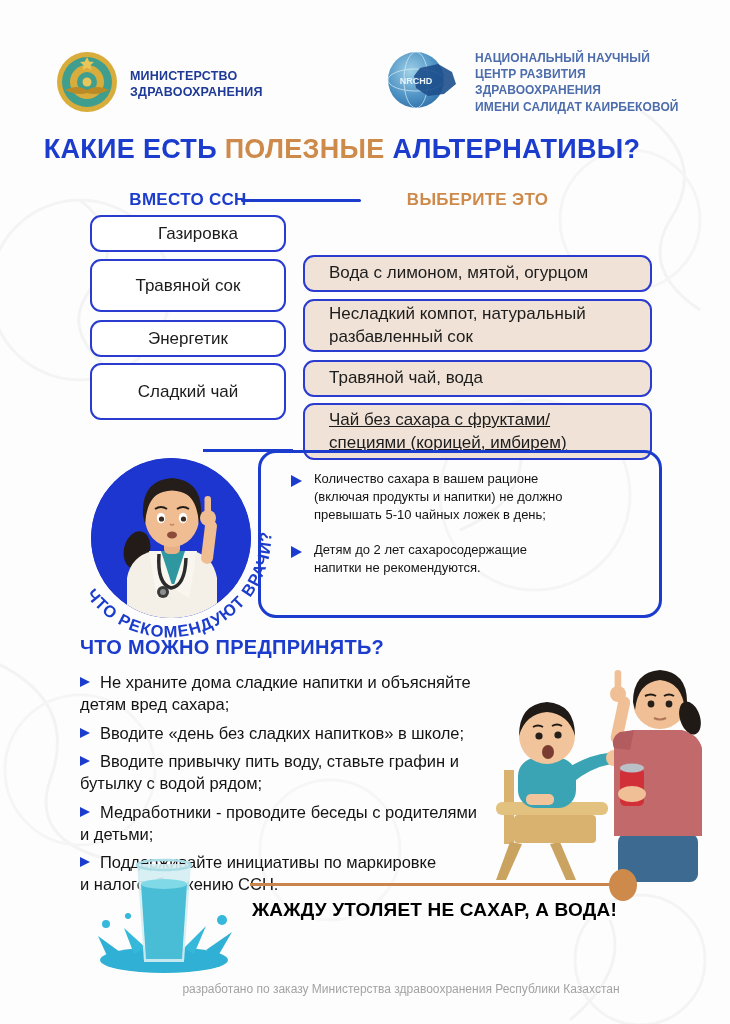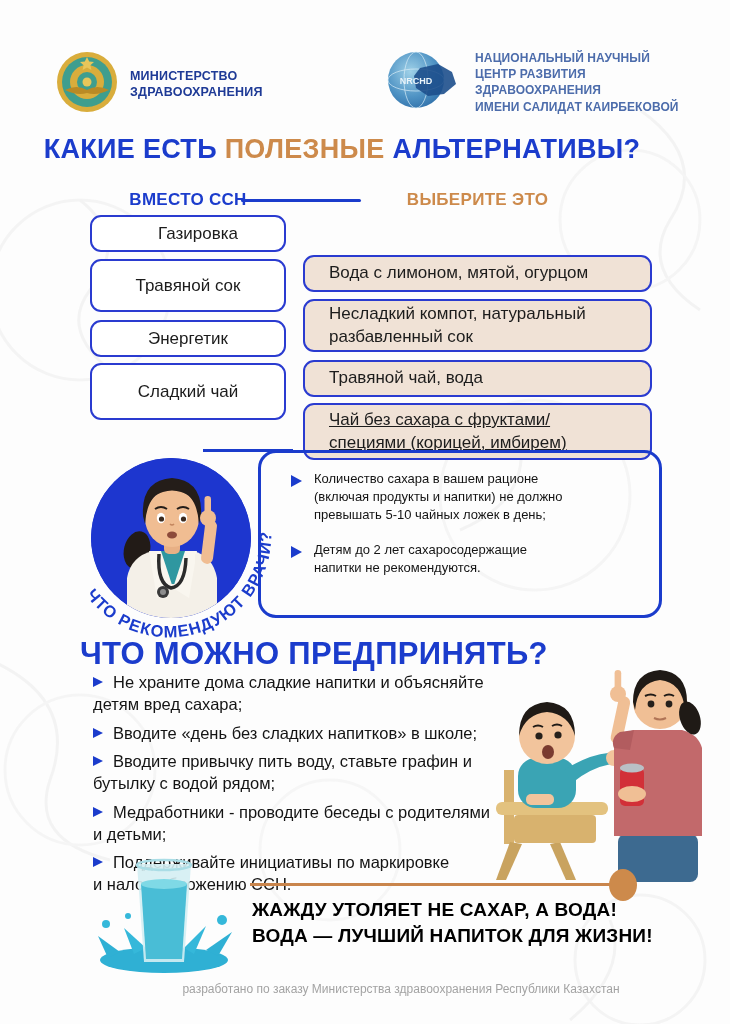--- a/index.html
+++ b/index.html
@@ -30,22 +30,22 @@
   
   .doc-box{position:absolute;left:258px;top:450px;width:404px;height:168px;border:3px solid #1b3ccc;border-radius:18px;box-sizing:border-box;background:transparent;z-index:2;padding:17px 14px 10px 30px;}
   .doc-box-ext{position:absolute;left:203px;top:449px;width:90px;height:3px;background:#1b3ccc;z-index:1;}
   .doc-bullet{display:flex;gap:12px;margin-bottom:17px;}
   .doc-bullet .txt{font-size:13px;line-height:1.38;color:#141414;white-space:pre-line;}
   .tri{width:0;height:0;border-top:6px solid transparent;border-bottom:6px solid transparent;border-left:11px solid #1b3ccc;flex:0 0 auto;margin-top:5px;}
   .doc-circle{position:absolute;left:91px;top:458px;width:160px;height:160px;border-radius:50%;background:#1d36cf;overflow:hidden;z-index:3;}
   .curve-svg{position:absolute;left:40px;top:420px;width:280px;height:240px;z-index:4;pointer-events:none;}
   .curve-svg text{font-size:16.5px;font-weight:800;fill:#1b3ccc;letter-spacing:1px;}
   
-  .actions-title{position:absolute;left:80px;top:636px;font-size:31px;font-weight:800;color:#1b3ccc;letter-spacing:.3px;}
-  .actions-list{position:absolute;left:93px;top:672px;width:424px;}
+  .actions-title{position:absolute;left:80px;top:636px;font-size:20px;font-weight:800;color:#1b3ccc;letter-spacing:.3px;}
+  .actions-list{position:absolute;left:80px;top:672px;width:424px;}
   .actions-list p{margin:0 0 7px 0;font-size:16.5px;line-height:1.32;color:#141414;}
   .actions-list .tri{display:inline-block;margin:0 10px 1px 0;border-top-width:5.5px;border-bottom-width:5.5px;border-left-width:10px;}
   .actions-list .txt{white-space:pre-line;}
   .family-art{position:absolute;left:468px;top:652px;width:255px;height:230px;}
   
   .glass-art{position:absolute;left:90px;top:858px;width:148px;height:122px;}
   .slogan-line{position:absolute;left:250px;top:883px;width:362px;height:3px;background:#c9854c;}
   .slogan-dot{position:absolute;left:609px;top:869px;width:28px;height:32px;border-radius:50%;background:#cd8a4b;}
   .slogan-text{position:absolute;left:252px;top:897px;font-size:19px;font-weight:800;color:#000000;line-height:1.35;letter-spacing:.2px;}
   
@@ -288,18 +288,17 @@
       <polygon points="47,6 101,6 94,104 54,104" fill="#d4eef3" opacity=".9"></polygon>
       <polygon points="51,26 97,26 92,101 56,101" fill="#49bdd6"></polygon>
       <ellipse cx="74" cy="26" rx="23" ry="5" fill="#7fd9e6"></ellipse>
       <ellipse cx="74" cy="7" rx="27" ry="5" fill="none" stroke="#aadde6" stroke-width="2.5"></ellipse>
     </svg>
   </div>
   <div class="slogan-line"></div>
   <div class="slogan-dot"></div>
   <div class="slogan-text">
     <div>ЖАЖДУ УТОЛЯЕТ НЕ САХАР, А ВОДА!</div>
-    <div>ВОДА — ЛУЧШИЙ НАПИТОК ДЛЯ ЖИЗНИ!</div>
   </div>
 
   <div class="footer">разработано по заказу Министерства здравоохранения Республики Казахстан</div>
 
 </div>
 
 </body></html>

